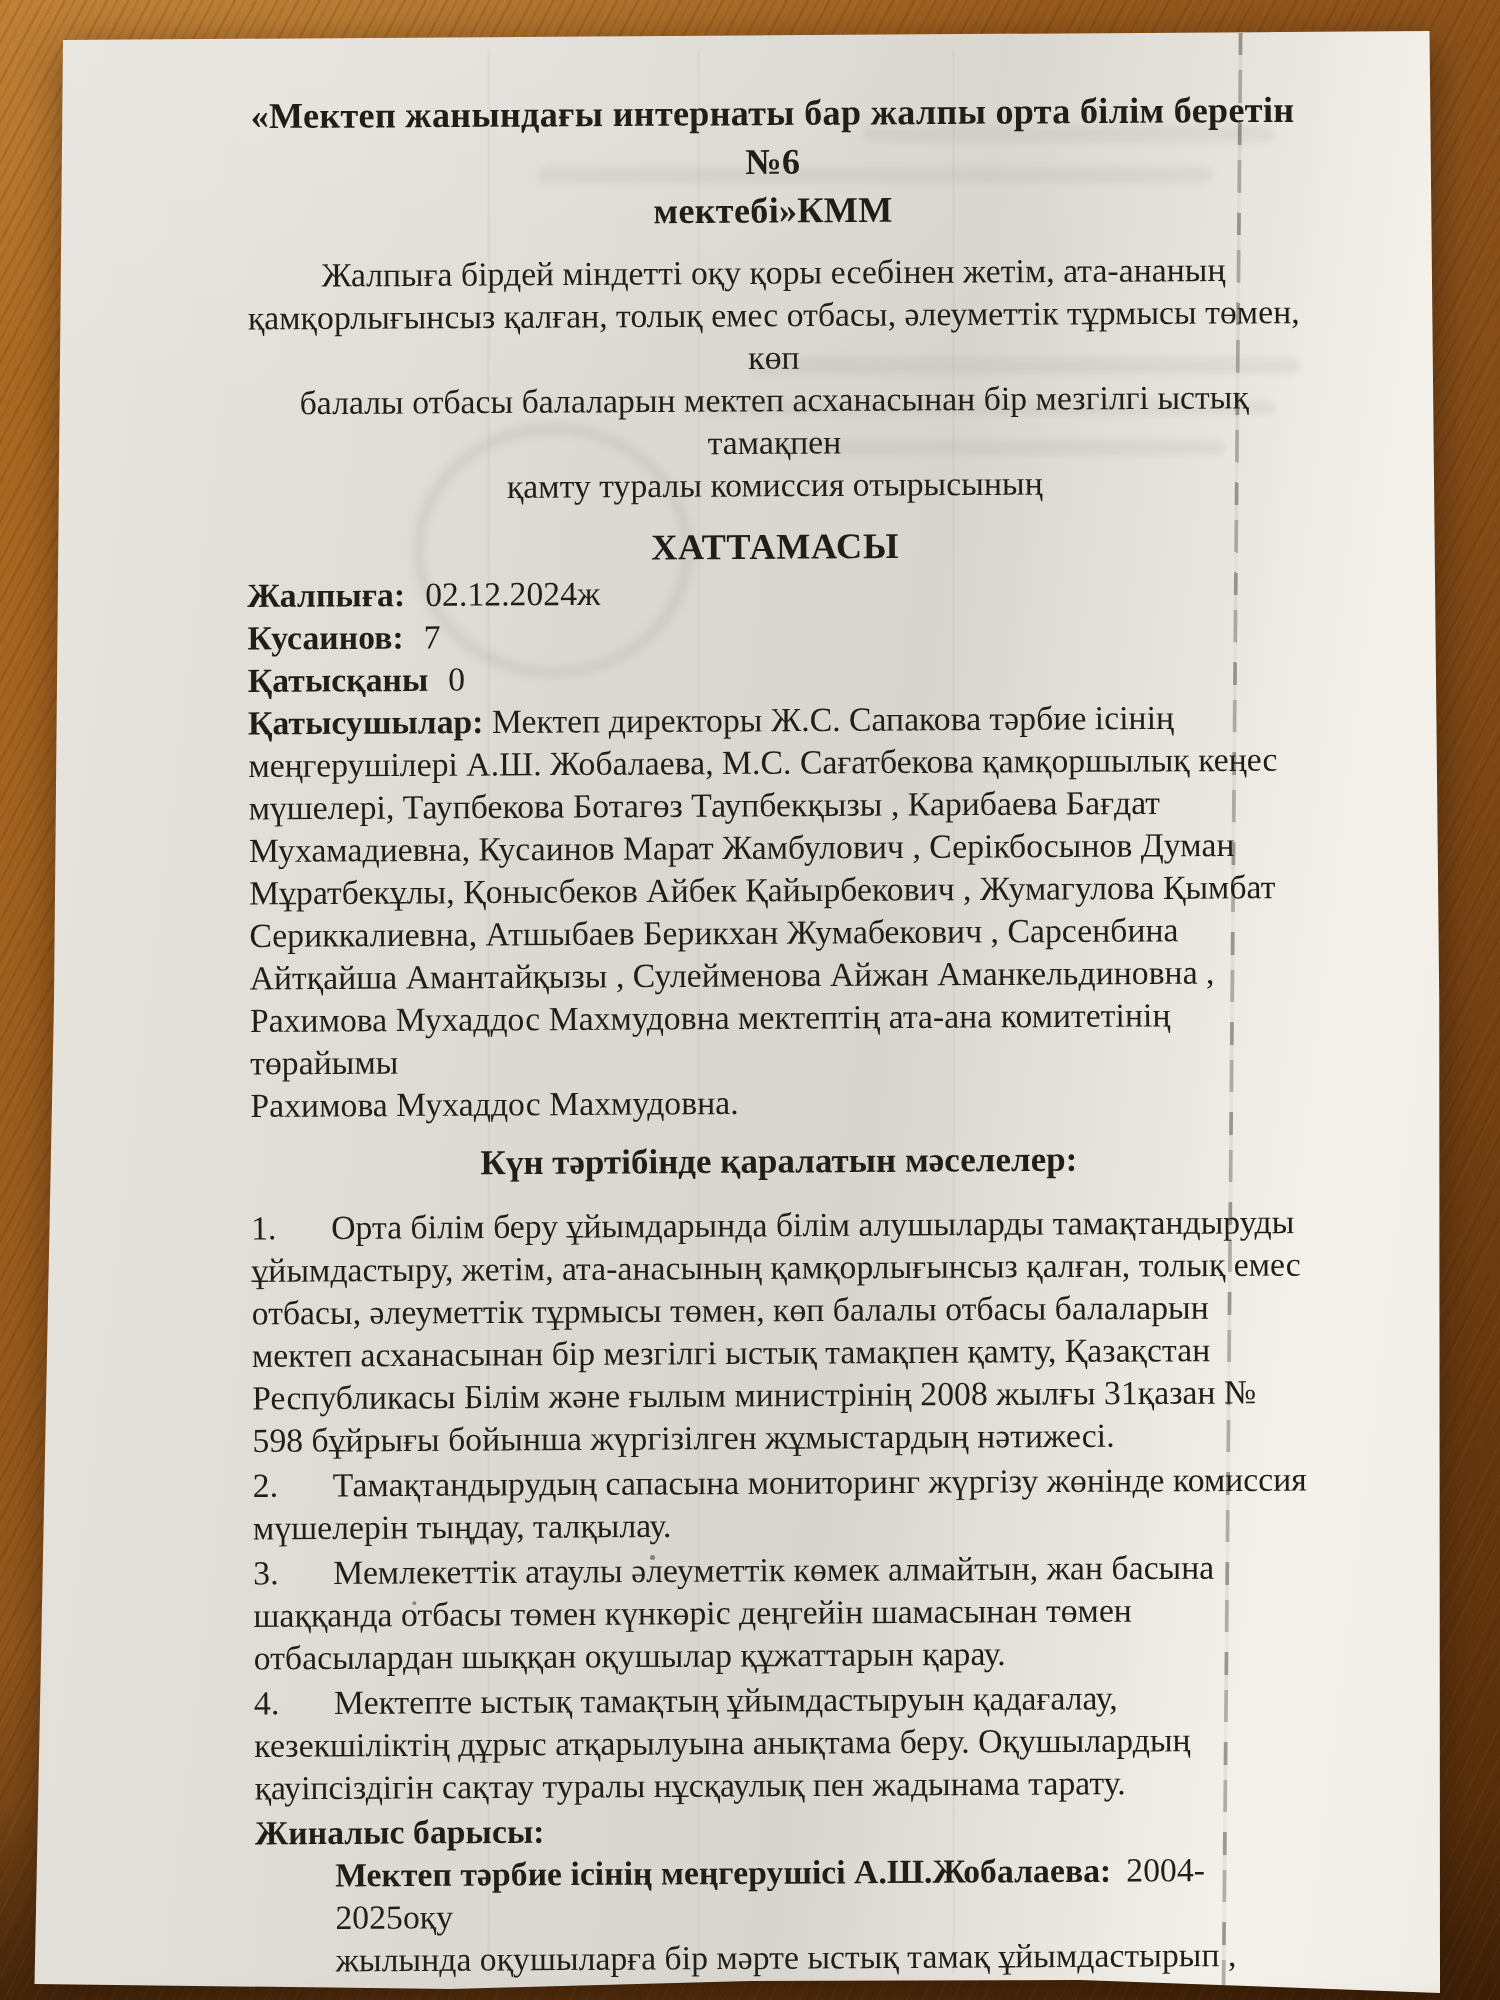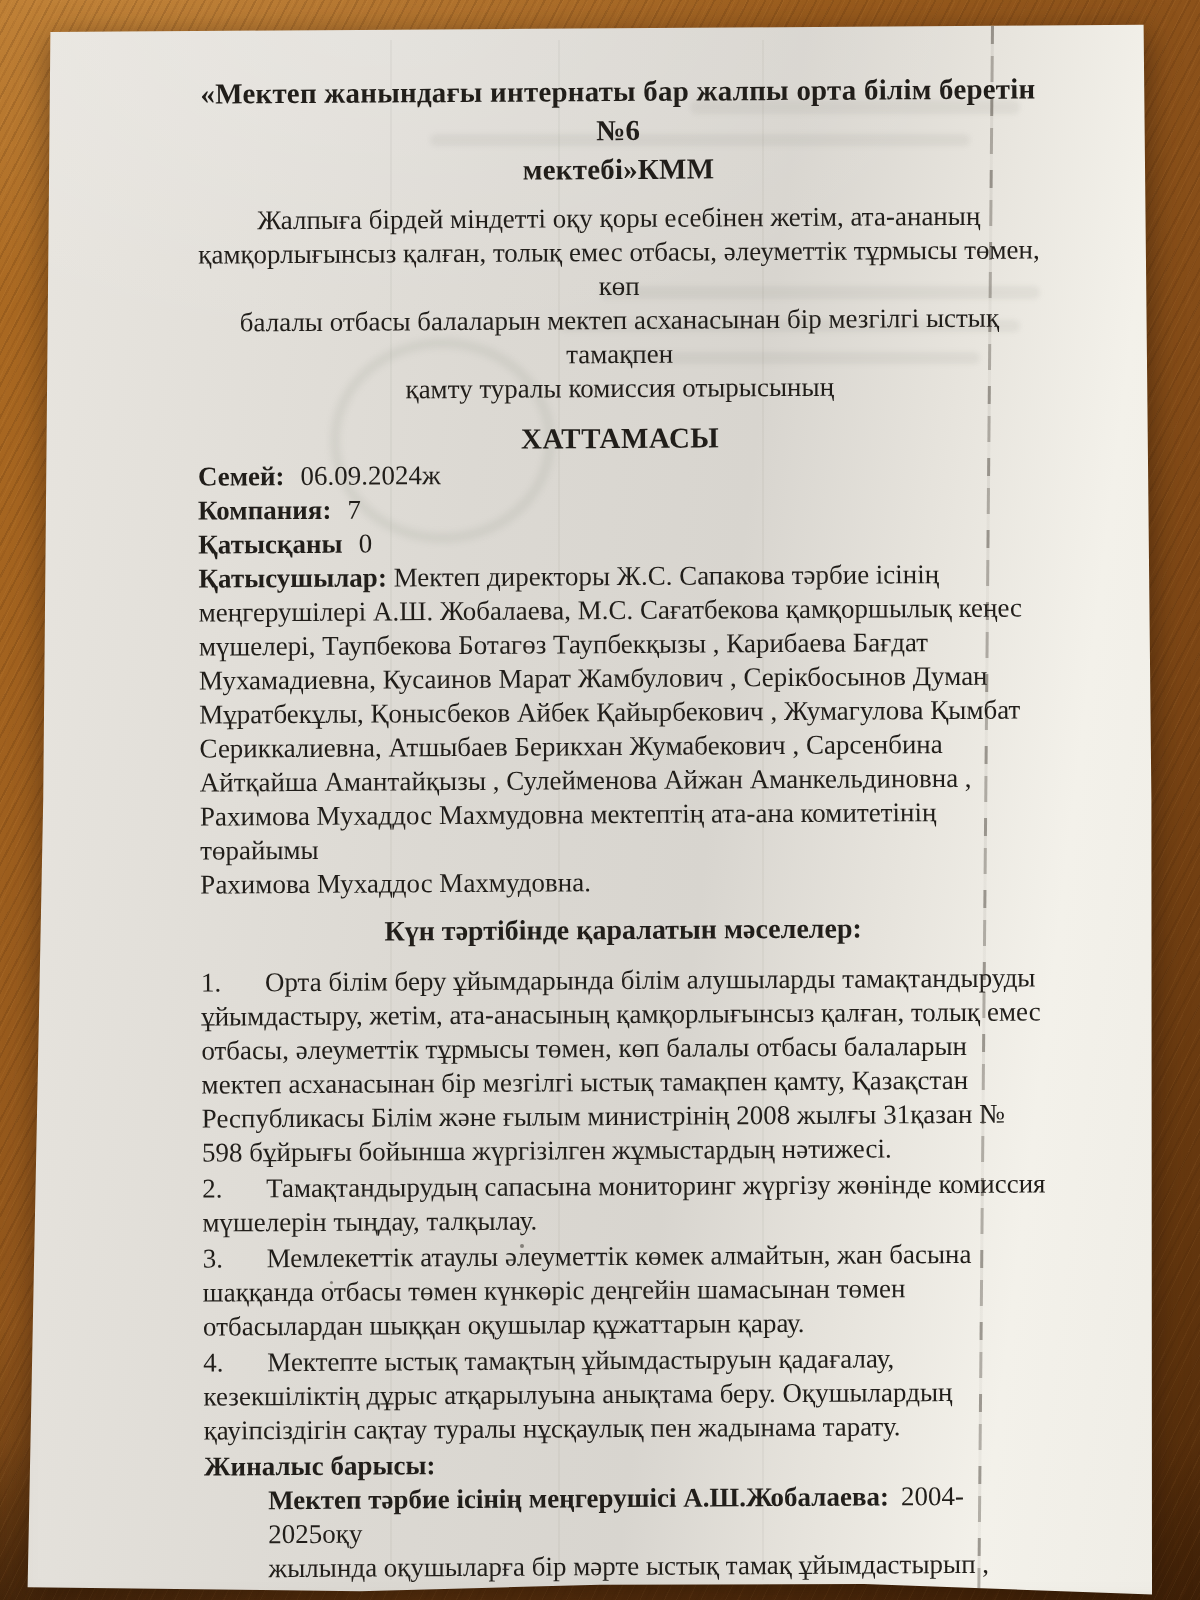--- a/index.html
+++ b/index.html
@@ -104,24 +104,24 @@
 мектебі»КММ</h1>
 
       <p class="intro center pre">Жалпыға бірдей міндетті оқу қоры есебінен жетім, ата-ананың
 қамқорлығынсыз қалған, толық емес отбасы, әлеуметтік тұрмысы төмен, көп
 балалы отбасы балаларын мектеп асханасынан бір мезгілгі ыстық тамақпен
 қамту туралы комиссия отырысының</p>
 
       <h2 class="protocol center bold">ХАТТАМАСЫ</h2>
 
       <div class="meta-row">
-        <b class="meta-label">Семей:</b><span class="meta-value">06.09.2024ж</span>
+        <b class="meta-label">Жалпыға:</b><span class="meta-value">02.12.2024ж</span>
       </div>
       <div class="meta-row">
-        <b class="meta-label">Компания:</b><span class="meta-value">7</span>
+        <b class="meta-label">Кусаинов:</b><span class="meta-value">7</span>
       </div>
       <div class="meta-row">
         <b class="meta-label">Қатысқаны</b><span class="meta-value">0</span>
       </div>
 
       <p class="participants">
         <b>Қатысушылар:</b>
         <span class="pre">Мектеп директоры Ж.С. Сапакова тәрбие ісінің меңгерушілері А.Ш. Жобалаева, М.С. Сағатбекова қамқоршылық кеңес мүшелері, Таупбекова Ботагөз Таупбекқызы , Карибаева Бағдат Мухамадиевна, Кусаинов Марат Жамбулович , Серікбосынов Думан Мұратбекұлы, Қонысбеков Айбек Қайырбекович , Жумагулова Қымбат Сериккалиевна, Атшыбаев Берикхан Жумабекович , Сарсенбина Айтқайша Амантайқызы , Сулейменова Айжан Аманкельдиновна , Рахимова Мухаддос Махмудовна мектептің ата-ана комитетінің төрайымы
 Рахимова Мухаддос Махмудовна.</span>
       </p>

